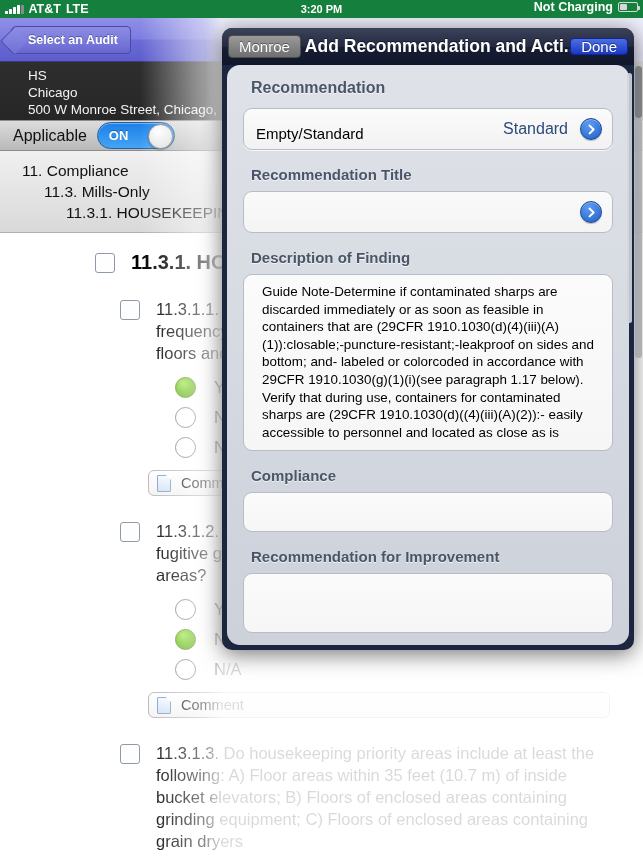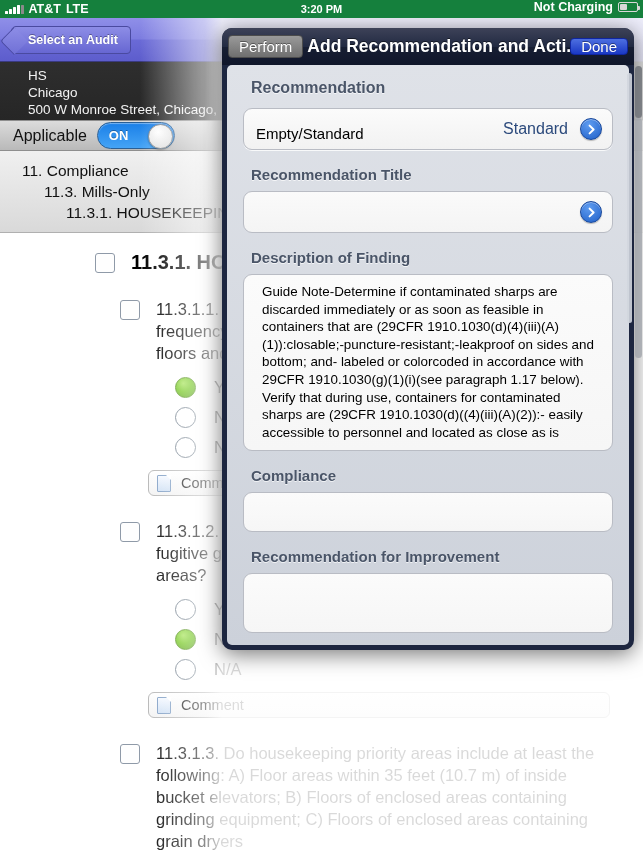--- a/index.html
+++ b/index.html
@@ -270,21 +270,21 @@
     border: 1px solid #1026a0;
     color: #fff; font-size: 15px;
     display: flex; align-items: center;
     text-shadow: 0 -1px 0 rgba(0,0,0,0.4);
   }
   #popover-body {
     position: absolute;
     left: 5px; top: 37px;
     width: 402px; height: 580px;
     background: linear-gradient(to bottom, #dfe2e8, #ccd1da);
-    border-radius: 5px;
+    border-radius: 13px;
     padding: 14px 16px 0 16px;
     overflow: hidden;
   }
   .field-label {
     color: #4a5568;
     font-size: 15px;
     font-weight: bold;
     text-shadow: 0 1px 0 rgba(255,255,255,0.7);
     margin: 0 0 8px 8px;
   }
@@ -481,21 +481,21 @@
 
   <div id="dimmer"></div>
 
   <div id="edge-scroll"></div>
   <div id="edge-track"></div>
 
   <div id="popover">
 
     <div id="popover-titlebar">
       <div id="cancel-button">
-        <span>Perform</span>
+        <span>Monroe</span>
       </div>
       <div id="popover-title">Add Recommendation and Acti...</div>
       <div id="done-button">
         <span>Done</span>
       </div>
     </div>
 
     <div id="popover-body">
 
       <div class="field-label big">Recommendation</div>

